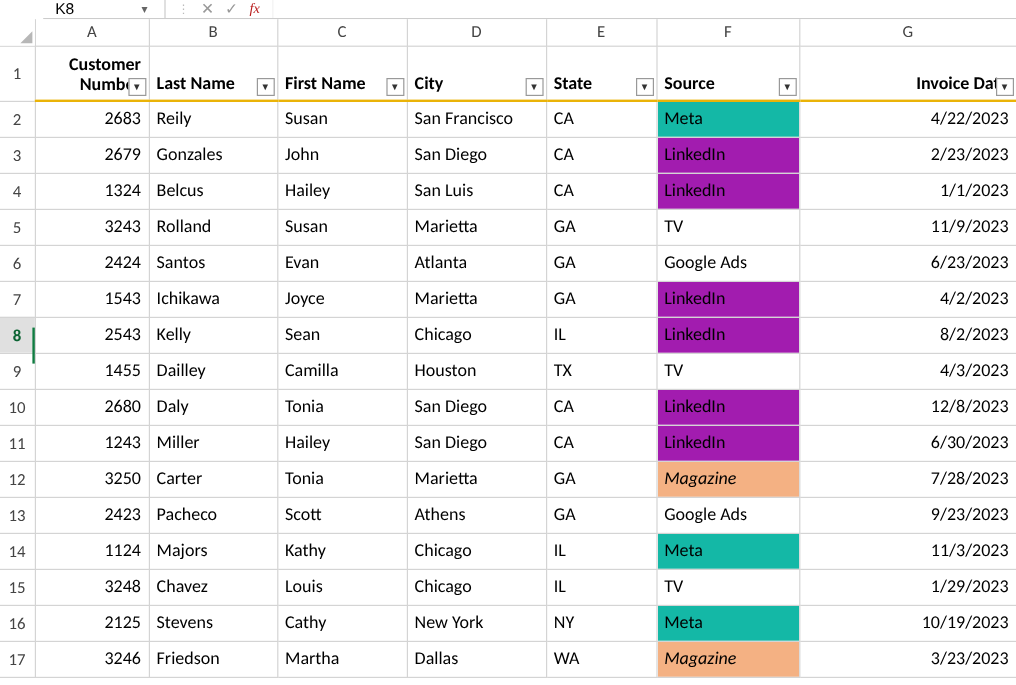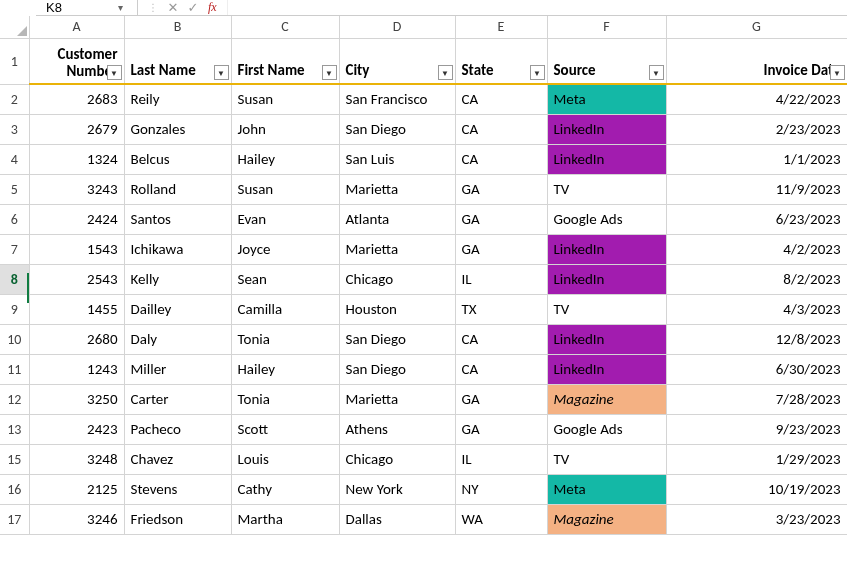--- a/index.html
+++ b/index.html
@@ -358,20 +358,30 @@
           <td class="row-head">13</td>
           <td class="cell num">2423</td>
           <td class="cell">Pacheco</td>
           <td class="cell">Scott</td>
           <td class="cell">Athens</td>
           <td class="cell">GA</td>
           <td class="cell ">Google Ads</td>
           <td class="cell num">9/23/2023</td>
         </tr>
         <tr>
+          <td class="row-head">14</td>
+          <td class="cell num">1124</td>
+          <td class="cell">Majors</td>
+          <td class="cell">Kathy</td>
+          <td class="cell">Chicago</td>
+          <td class="cell">IL</td>
+          <td class="cell src-meta">Meta</td>
+          <td class="cell num">11/3/2023</td>
+        </tr>
+        <tr>
           <td class="row-head">15</td>
           <td class="cell num">3248</td>
           <td class="cell">Chavez</td>
           <td class="cell">Louis</td>
           <td class="cell">Chicago</td>
           <td class="cell">IL</td>
           <td class="cell ">TV</td>
           <td class="cell num">1/29/2023</td>
         </tr>
         <tr>

